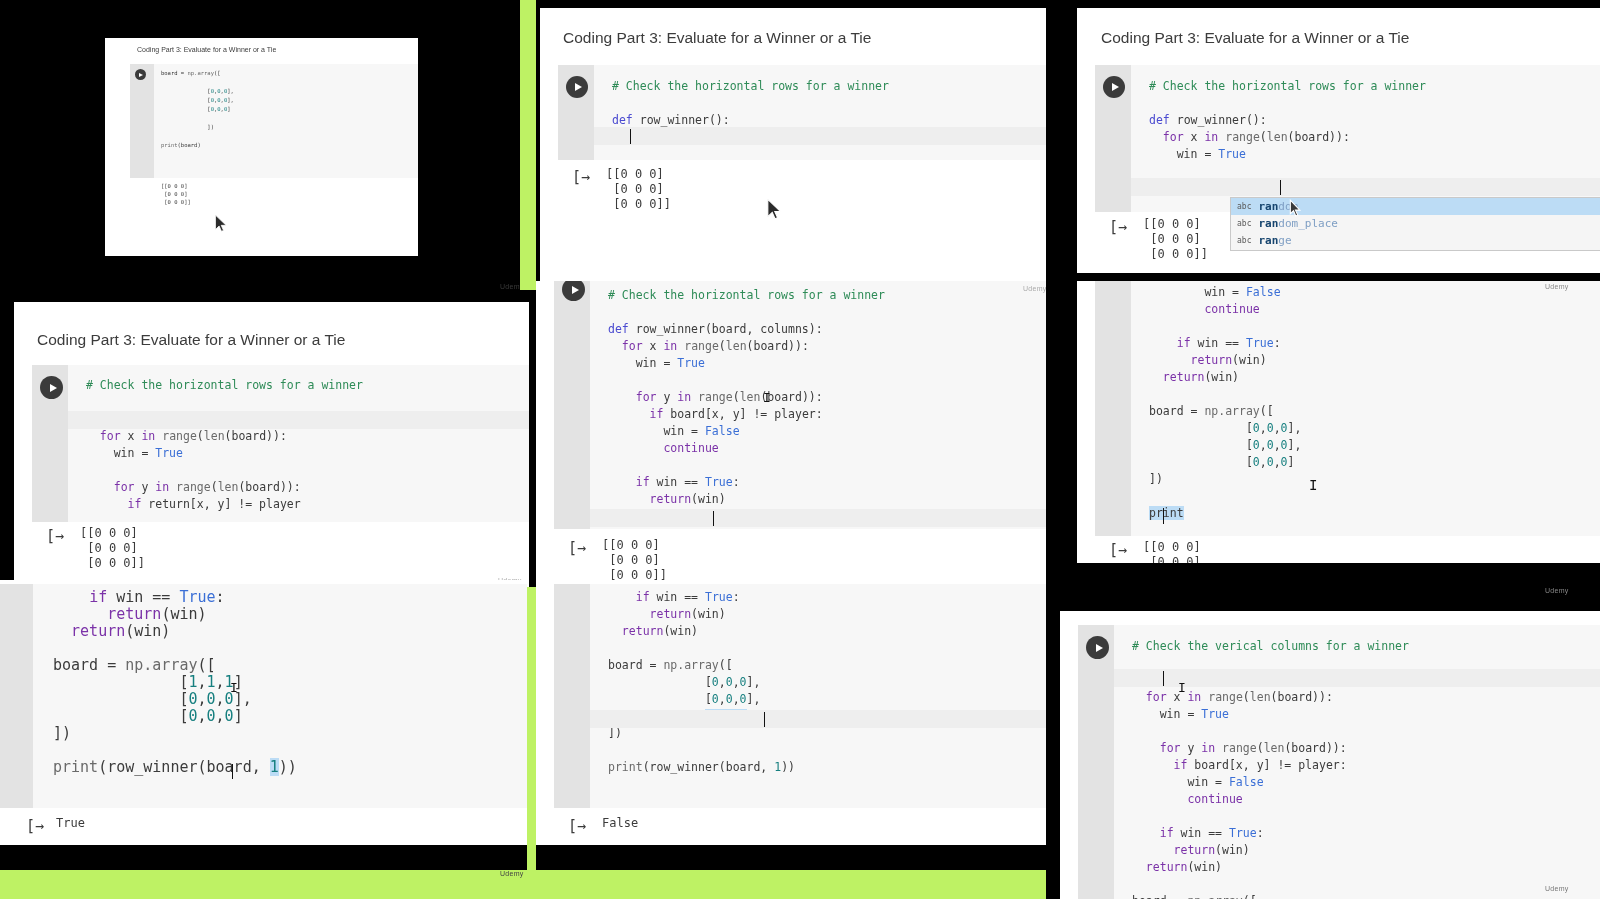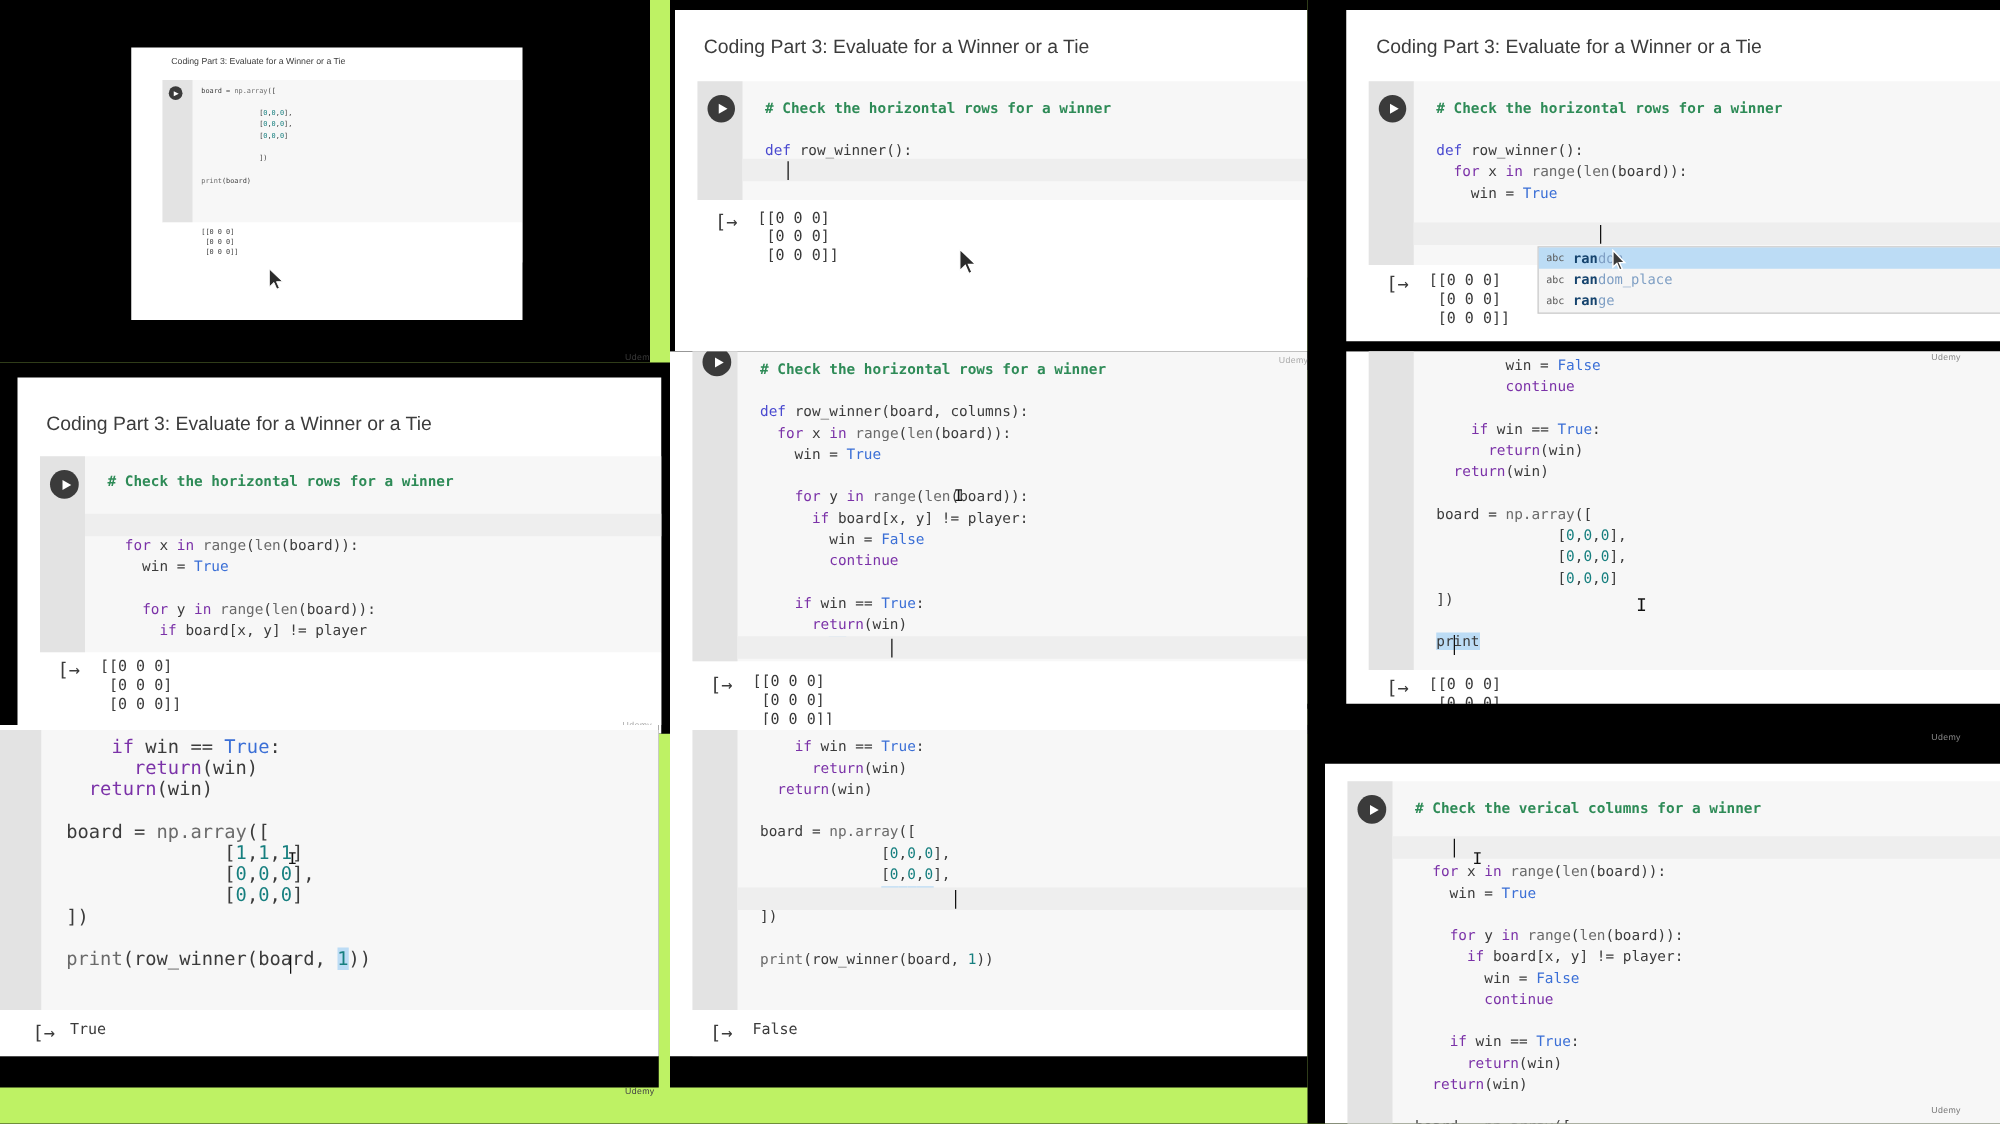--- a/index.html
+++ b/index.html
@@ -39,21 +39,21 @@
     color: #3b3b3b;
   }
   .out {
     position: relative; background: #ffffff;
     font-family: "DejaVu Sans Mono", "Liberation Mono", monospace;
     white-space: pre; color: #3b3b3b;
   }
   .outicon { position: absolute; color: #3b3b3b; font-family: "DejaVu Sans Mono", monospace; }
 
   
-  .c-com  { color: #2e8b57; font-weight: bold; }
+  .c-com  { color: #2e8b57; }
   .c-kw   { color: #7b32a8; }     
   .c-def  { color: #4a4ad0; }     
   .c-bool { color: #3b6fd6; }     
   .c-fn   { color: #6a6a6a; }     
   .c-num  { color: #167f7f; }     
   .c-pl   { color: #3b3b3b; }
 
   .sel { background: #bcdcf5; }
   .caret { display: inline-block; width: 1px; background: #111; vertical-align: -2px; }
   .hl-line { background: #eeeeee; }
@@ -200,21 +200,21 @@
         <div class="runbtn" style="left:8px;top:11px;width:23px;height:23px;">
           <div class="tri" style="border-width:4.5px 0 4.5px 7.5px;margin-left:3px;"></div>
         </div>
         <div class="code" style="left:54px;top:12px;font-size:11.5px;line-height:17px;"><span class="c-com">#&nbsp;Check&nbsp;the&nbsp;horizontal&nbsp;rows&nbsp;for&nbsp;a&nbsp;winner</span>
 <span> </span>
 <span class="c-def">def</span><span class="c-pl"> row_winner</span><span class="sel">()</span><span class="c-pl">:</span>
 <span class="c-pl">  </span><span class="c-kw">for</span><span class="c-pl"> x </span><span class="c-kw">in</span><span class="c-pl"> </span><span class="c-fn">range</span><span class="c-pl">(</span><span class="c-fn">len</span><span class="c-pl">(board)):</span>
 <span class="c-pl">    win = </span><span class="c-bool">True</span>
 <span> </span>
 <span class="c-pl">    </span><span class="c-kw">for</span><span class="c-pl"> y </span><span class="c-kw">in</span><span class="c-pl"> </span><span class="c-fn">range</span><span class="c-pl">(</span><span class="c-fn">len</span><span class="c-pl">(board)):</span>
-<span class="c-pl">      </span><span class="c-kw">if</span><span class="c-pl"> board[x, y] != player</span></div>
+<span class="c-pl">      </span><span class="c-kw">if</span><span class="c-pl"> return[x, y] != player</span></div>
         <div class="hl-line" style="position:absolute;left:36px;right:0;top:46px;height:18px;"></div>
         <div class="ibeam" style="left:240px;top:197px;font-size:13px;">I</div>
       </div>
 
       <div class="out" style="position:absolute;left:18px;top:220px;width:510px;height:58px;">
         <div class="outicon" style="left:14px;top:5px;font-size:15px;">[→</div>
         <div class="code" style="left:48px;top:4px;font-size:12px;line-height:15px;">[[0 0 0]
  [0 0 0]
  [0 0 0]]</div>
       </div>

